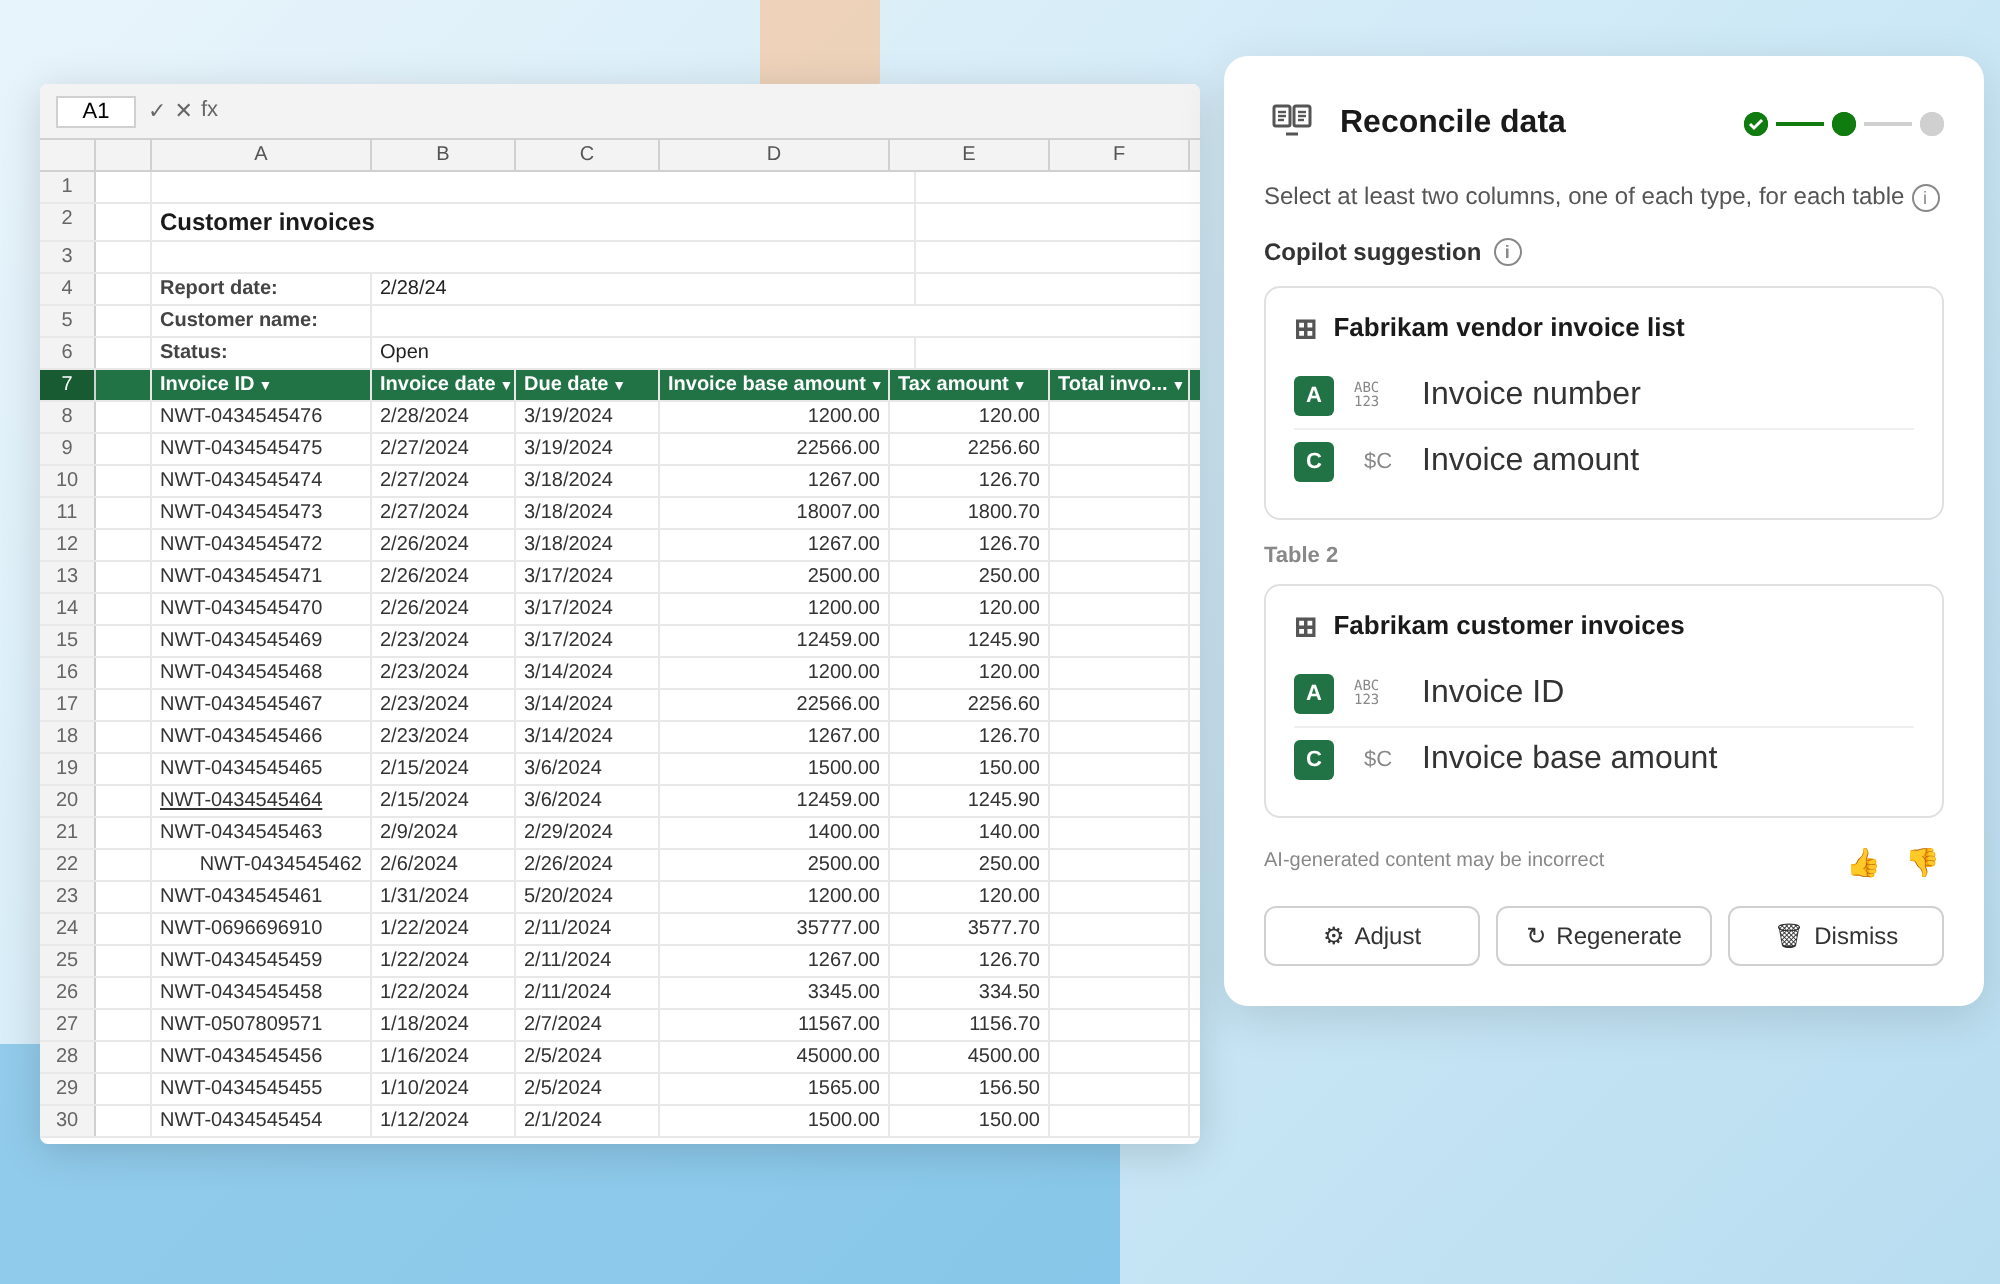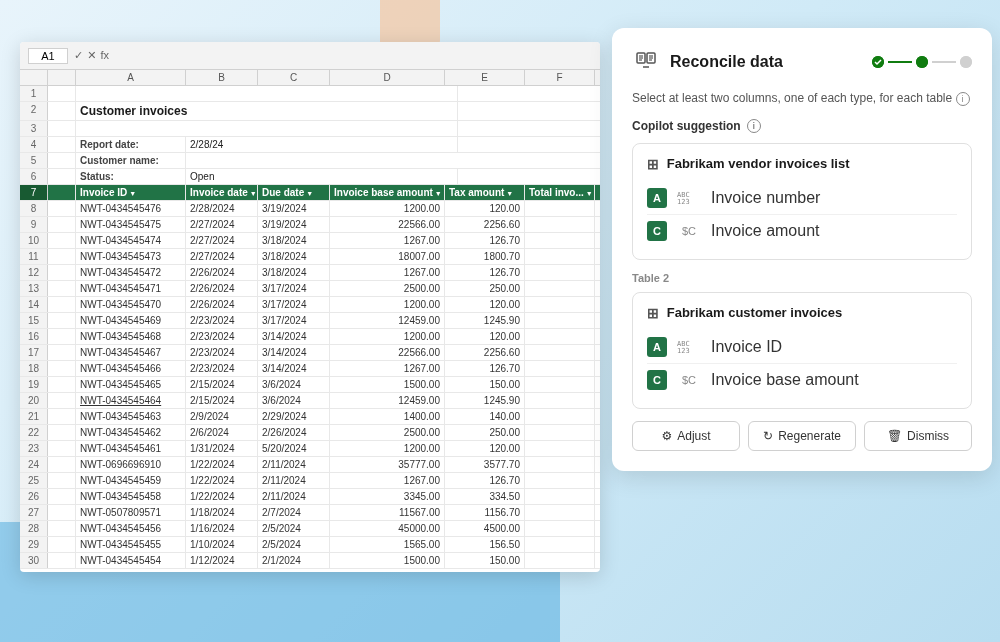--- a/index.html
+++ b/index.html
@@ -588,21 +588,21 @@
           <div class="cell" style="width: 110px;">NWT-0434545463</div>
           <div class="cell" style="width: 72px;">2/9/2024</div>
           <div class="cell" style="width: 72px;">2/29/2024</div>
           <div class="cell right" style="width: 115px;">1400.00</div>
           <div class="cell right" style="width: 80px;">140.00</div>
           <div class="cell right" style="width: 70px;"></div>
         </div>
         <div class="grid-row">
           <div class="row-num">22</div>
           <div class="cell" style="width: 28px;"></div>
-          <div class="cell" style="width: 110px;">NWT-0434545462</div>
+          <div class="cell" style="width: 110px; text-align: right;">NWT-0434545462</div>
           <div class="cell" style="width: 72px;">2/6/2024</div>
           <div class="cell" style="width: 72px;">2/26/2024</div>
           <div class="cell right" style="width: 115px;">2500.00</div>
           <div class="cell right" style="width: 80px;">250.00</div>
           <div class="cell right" style="width: 70px;"></div>
         </div>
         <div class="grid-row">
           <div class="row-num">23</div>
           <div class="cell" style="width: 28px;"></div>
           <div class="cell" style="width: 110px;">NWT-0434545461</div>
@@ -732,21 +732,21 @@
   </p>
 
   <div class="copilot-suggestion">
     <span>Copilot suggestion</span>
     <span class="info-icon">i</span>
   </div>
 
   <div class="table-card">
     <div class="table-card-title">
       <span class="table-icon">⊞</span>
-      <span>Fabrikam vendor invoices list</span>
+      <span>Fabrikam vendor invoice list</span>
     </div>
     <div class="field-row">
       <div class="field-letter">A</div>
       <div class="field-type-icon">
         <svg width="24" height="16" viewBox="0 0 24 16">
             <text x="0" y="8" font-size="7" fill="#888" font-family="monospace">ABC</text>
             <text x="0" y="15" font-size="7" fill="#888" font-family="monospace">123</text>
           </svg>
       </div>
       <span class="field-name">Invoice number</span>
@@ -778,20 +778,27 @@
     </div>
     <div class="field-row">
       <div class="field-letter">C</div>
       <div class="field-type-icon">
         <span style="font-size:11px;color:#888;">$C</span>
       </div>
       <span class="field-name">Invoice base amount</span>
     </div>
   </div>
 
+  <div class="ai-footer">
+    <span class="ai-disclaimer">AI-generated content may be incorrect</span>
+    <div class="feedback-icons">
+      <button class="feedback-btn">👍</button>
+      <button class="feedback-btn">👎</button>
+    </div>
+  </div>
 
   <div class="action-buttons">
     <button class="action-btn">
       <span class="btn-icon">⚙</span>
       <span>Adjust</span>
     </button>
     <button class="action-btn">
       <span class="btn-icon">↻</span>
       <span>Regenerate</span>
     </button>

